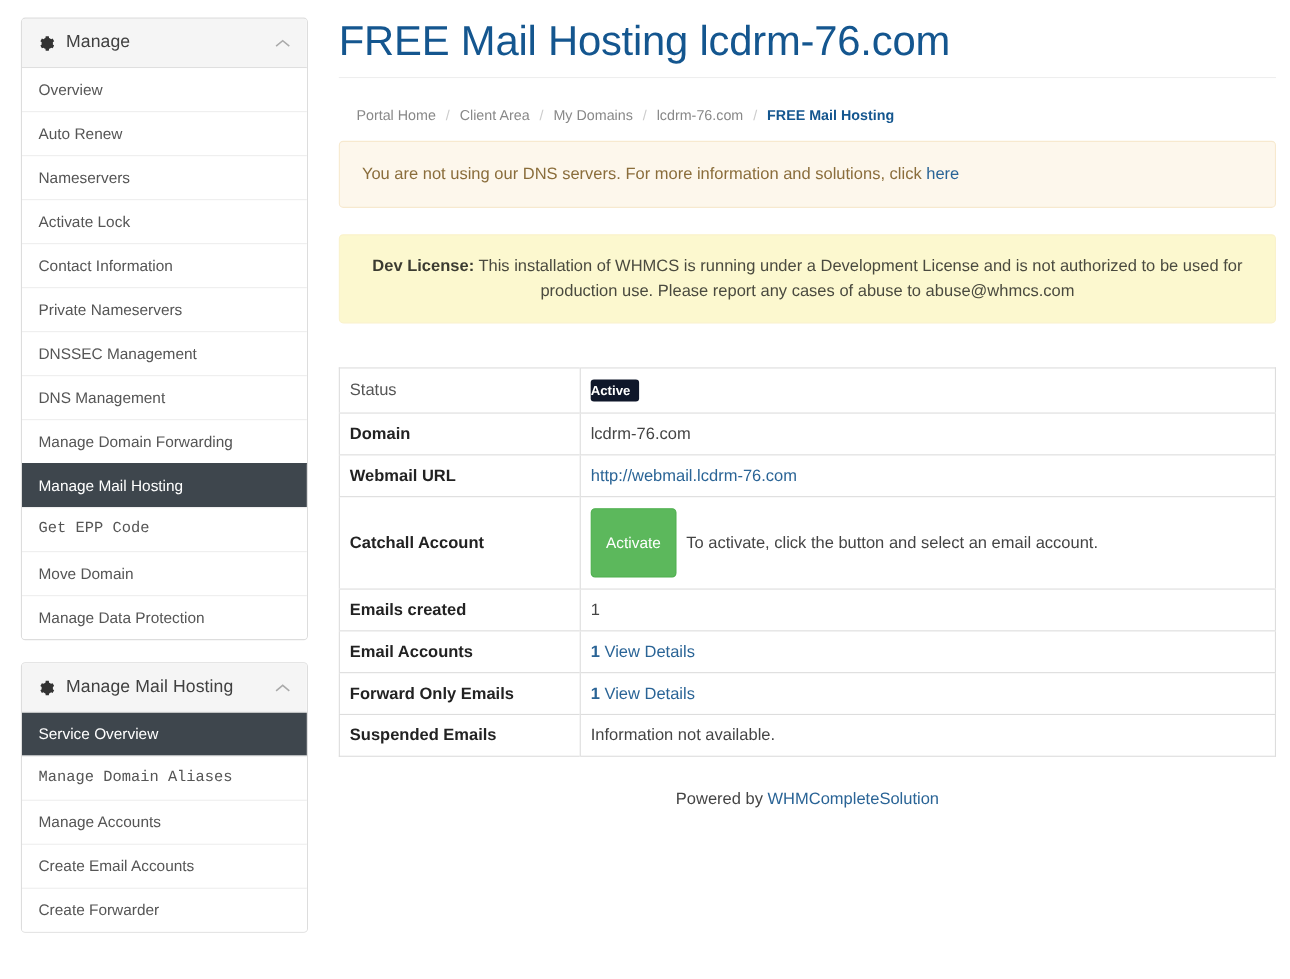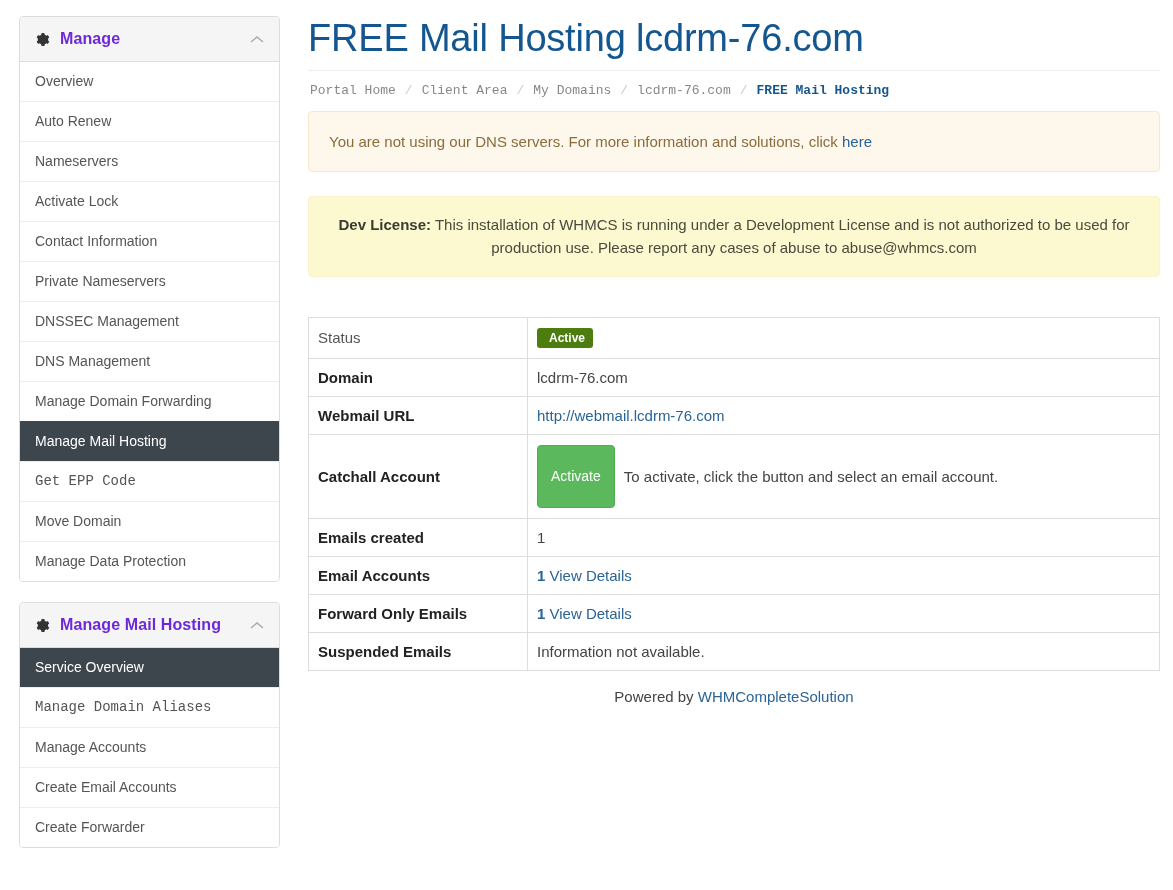--- a/index.html
+++ b/index.html
@@ -54,22 +54,22 @@
     width: 15px;
     height: 15px;
     margin-right: 10px;
     flex: 0 0 auto;
     display: inline-block;
     color: #333;
   }
   .panel-heading .gear svg { display: block; }
   .panel-title {
     font-size: 16px;
-    color: #6d28d9;
-    font-weight: bold;
+    color: #404040;
+    font-weight: normal;
     flex: 1 1 auto;
     line-height: 1;
     letter-spacing: .1px;
   }
   .panel-heading .chevron {
     width: 14px;
     height: 9px;
     flex: 0 0 auto;
     color: #aaaaaa;
   }
@@ -110,27 +110,26 @@
     color: #14568f;
     margin: 0;
     padding: 6px 0 10px 0;
     border-bottom: 1px solid #eeeeee;
     line-height: 1.1;
     letter-spacing: -0.2px;
   }
 
   .breadcrumb {
     list-style: none;
-    margin: 2px;
+    margin: 16px;
     padding: 10px 0 0 0;
     font-size: 13px;
     display: flex;
     flex-wrap: wrap;
     align-items: flex-start;
-    font-family: Liberation Mono, monospace;
   }
   .breadcrumb li { display: flex; align-items: center; }
   .breadcrumb a {
     color: #888888;
     text-decoration: none;
   }
   .breadcrumb li.active span { color: #14568f; font-weight: bold; }
   .breadcrumb .sep {
     color: #cccccc;
     padding: 0 9px;
@@ -183,25 +182,25 @@
     border-right: 1px solid #dddddd;
     padding-left: 9px;
   }
   td.label-cell.light { font-weight: normal; color: #555555; }
   td.value-cell { color: #444444; padding-left: 7px; }
   td.value-cell a { color: #2a6496; text-decoration: none; }
   .row-xtall td { height: 56px; }
 
   .badge-active {
     display: inline-block;
-    background: #4d7c0f;
+    background: #0f172a;
     color: #ffffff;
     font-size: 12px;
     font-weight: bold;
-    padding: 4px 8px 4px 12px;
+    padding: 4px 8px 4px 0;
     border-radius: 3px;
     line-height: 1;
     vertical-align: middle;
   }
 
   .btn-activate {
     display: inline-block;
     background: #5cb85c;
     border: 1px solid #4cae4c;
     color: #ffffff;
@@ -215,21 +214,21 @@
   }
   .catchall-text {
     margin-left: 9px;
     color: #444444;
     font-size: 15px;
     vertical-align: middle;
   }
 
   .powered {
     text-align: center;
-    margin-top: 17px;
+    margin-top: 30px;
     font-size: 15px;
     color: #444444;
   }
   .powered a { color: #2a6496; text-decoration: none; }
 
   .num-blue { color: #2a6496; font-weight: bold; }
 </style>
 </head>
 <body>
 

